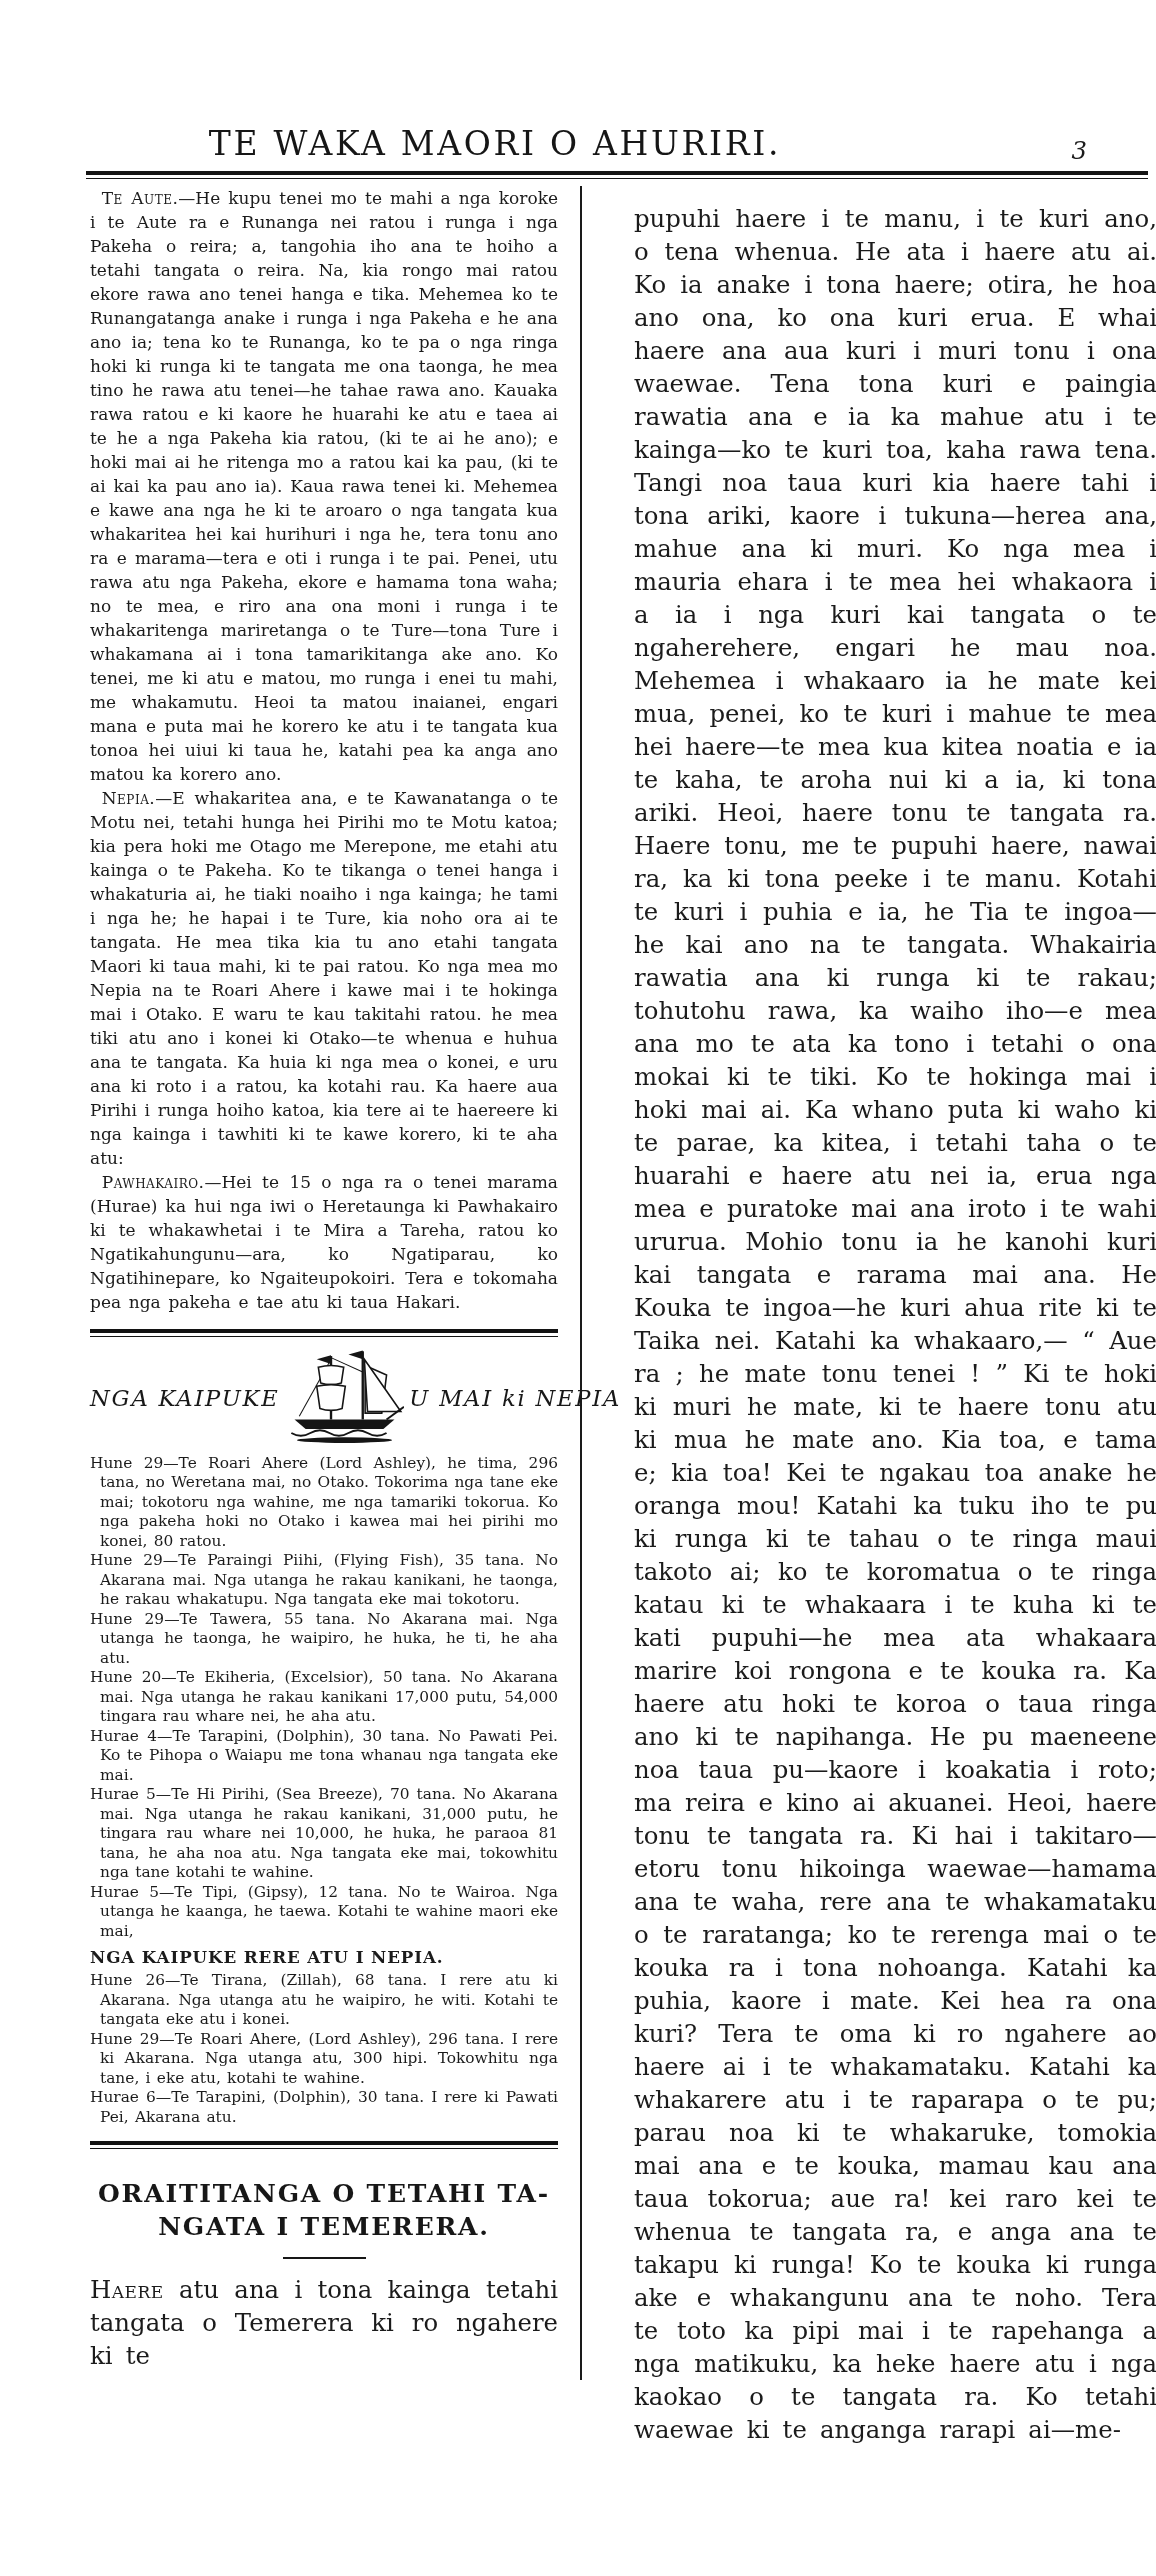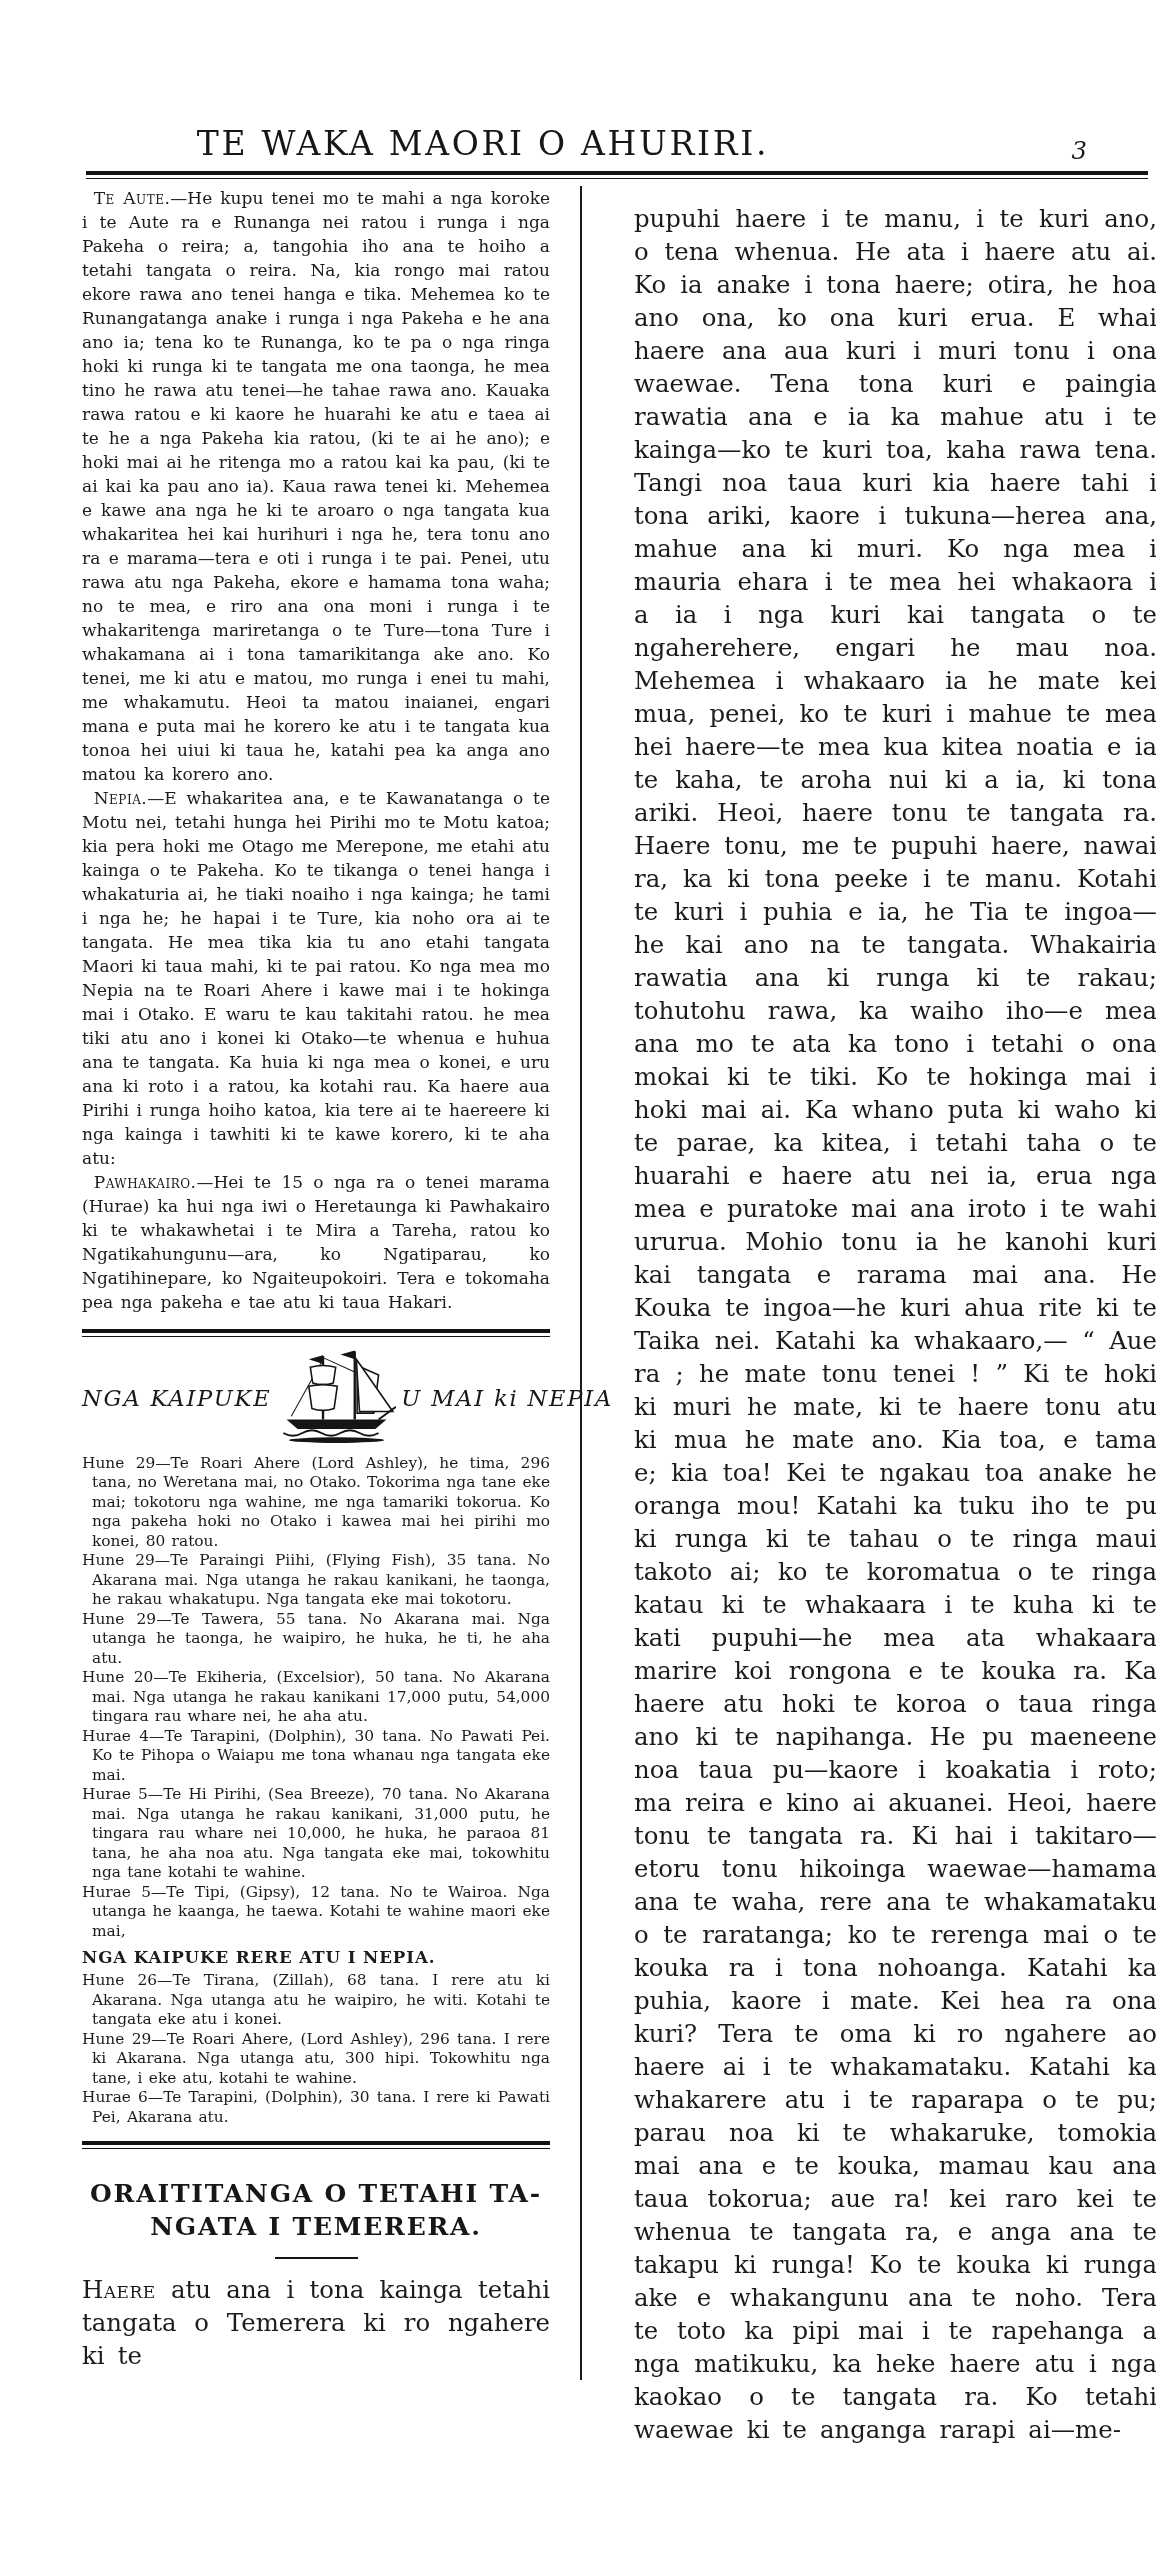--- a/index.html
+++ b/index.html
@@ -7,35 +7,35 @@
     position:relative;
     width:1157px;
     height:2576px;
     background:#ffffff;
     color:#1b1b1b;
     font-family:"DejaVu Serif", serif;
     overflow:hidden;
   }
   
   .masthead{
-    position:absolute; top:125px; left:0; width:966px;
+    position:absolute; top:125px; left:12px; width:966px;
     text-align:center;
     font-size:33px; line-height:38px; letter-spacing:2.7px;
     font-weight:500; color:#161616;
   }
   .pageno{
     position:absolute; top:136px; right:70px;
     font-size:24.4px; font-style:italic; color:#1b1b1b;
   }
   .head-rule-thick{position:absolute; left:86px; top:171px; width:1062px; height:3.6px; background:#141414;}
   .head-rule-thin {position:absolute; left:86px; top:178px; width:1062px; height:1.4px; background:#141414;}
   
   .divider{position:absolute; left:580px; top:186px; width:1.8px; height:2194px; background:#1a1a1a;}
   
-  .col-left{position:absolute; left:82px; top:186px; width:468px;}
+  .col-left{position:absolute; left:90px; top:186px; width:468px;}
   .col-right{position:absolute; left:634px; top:202px; width:523px;}
   p{margin:0;}
   .article{
     font-size:17px; line-height:24px; text-align:justify;
     word-spacing:2.3px; text-indent:11.7px;
   }
   .lead{font-variant:small-caps; letter-spacing:0.5px;}
   
   .shipping{margin-top:14.5px;}
   .double-rule{height:3.6px; border-top:4.5px solid #131313; border-bottom:1.8px solid #131313;}

